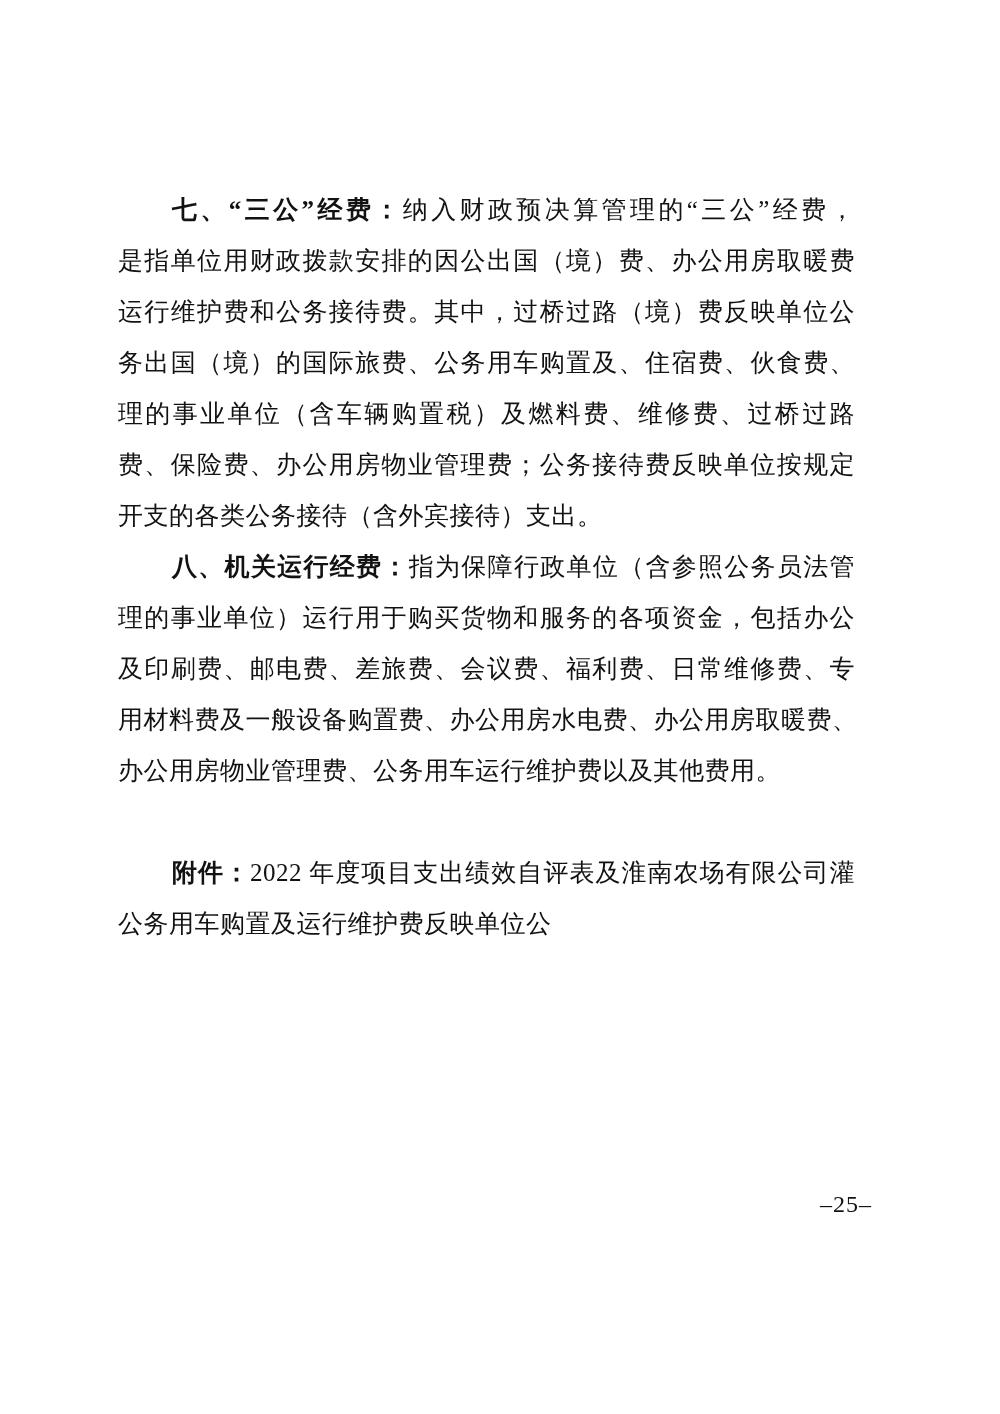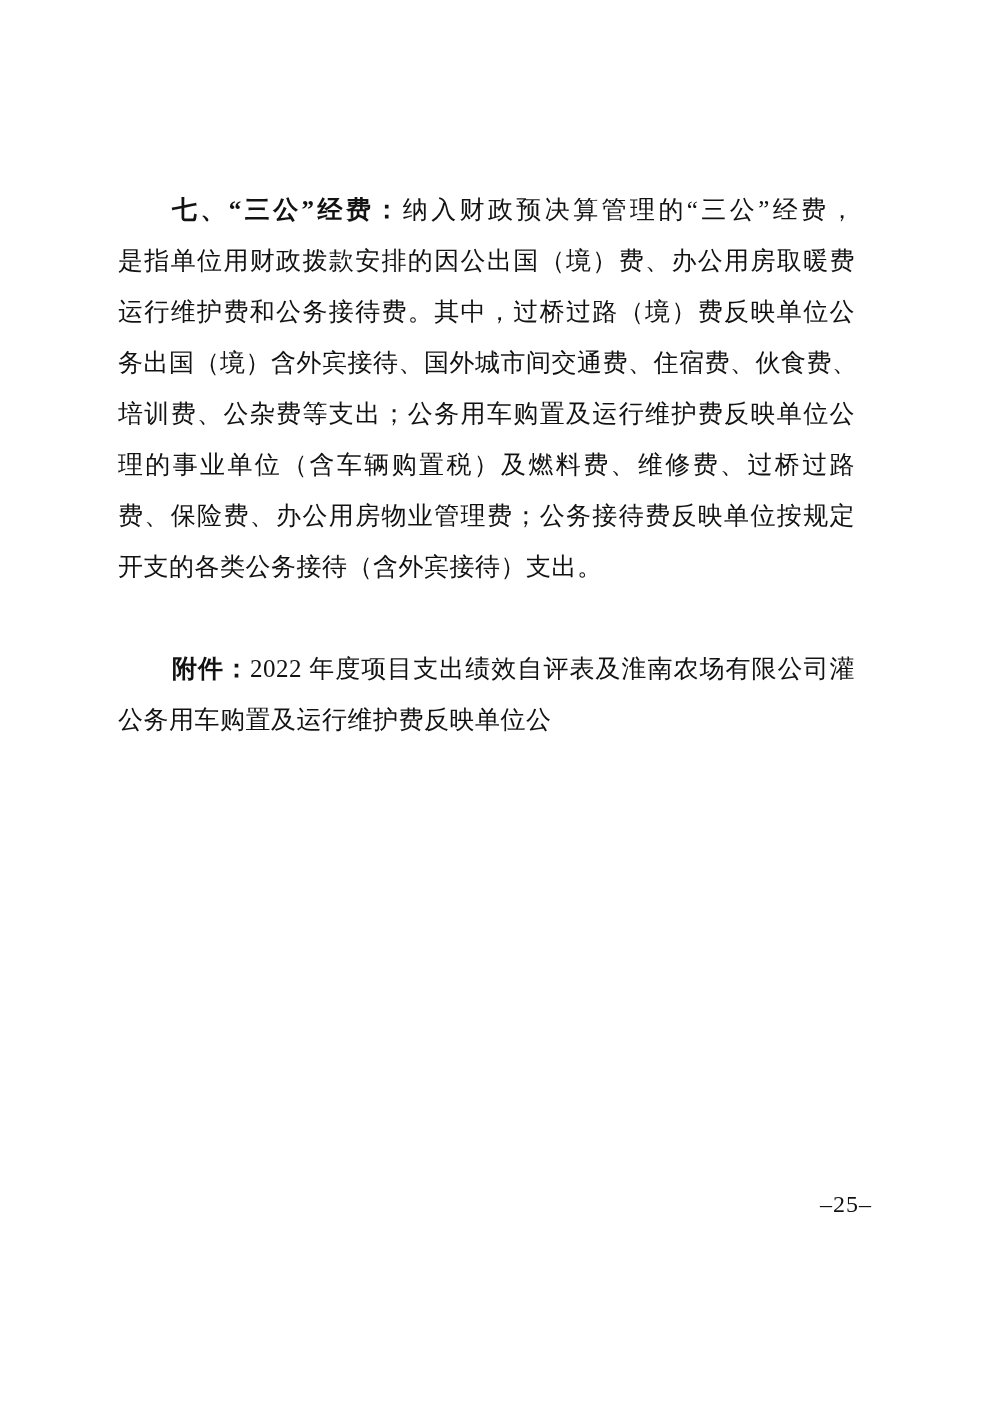--- a/index.html
+++ b/index.html
@@ -62,27 +62,35 @@
 
 <div class="page">
   <div class="content">
 
     <div>
       <div class="line indent">
         <span class="lead">七、“三公”经费：</span><span>纳入财政预决算管理的“三公”经费，</span>
       </div>
       <div class="line">是指单位用财政拨款安排的因公出国（境）费、办公用房取暖费</div>
       <div class="line">运行维护费和公务接待费。其中，过桥过路（境）费反映单位公</div>
-      <div class="line">务出国（境）含外宾接待、国外城市间交通费、住宿费、伙食费、</div>
-      <div class="line">培训费、公杂费等支出；公务用车购置及运行维护费反映单位公</div>
+      <div class="line">务出国（境）的国际旅费、公务用车购置及、住宿费、伙食费、</div>
       <div class="line">理的事业单位（含车辆购置税）及燃料费、维修费、过桥过路</div>
       <div class="line">费、保险费、办公用房物业管理费；公务接待费反映单位按规定</div>
       <div class="line flow-last">开支的各类公务接待（含外宾接待）支出。</div>
     </div>
 
+    <div>
+      <div class="line indent">
+        <span class="lead">八、机关运行经费：</span><span>指为保障行政单位（含参照公务员法管</span>
+      </div>
+      <div class="line">理的事业单位）运行用于购买货物和服务的各项资金，包括办公</div>
+      <div class="line">及印刷费、邮电费、差旅费、会议费、福利费、日常维修费、专</div>
+      <div class="line">用材料费及一般设备购置费、办公用房水电费、办公用房取暖费、</div>
+      <div class="line flow-last">办公用房物业管理费、公务用车运行维护费以及其他费用。</div>
+    </div>
 
     <div class="spacer"></div>
 
     <div>
       <div class="line indent">
         <span class="lead">附件：</span><span>2022 年度项目支出绩效自评表及淮南农场有限公司灌</span>
       </div>
       <div class="line flow-last">公务用车购置及运行维护费反映单位公</div>
     </div>
 

